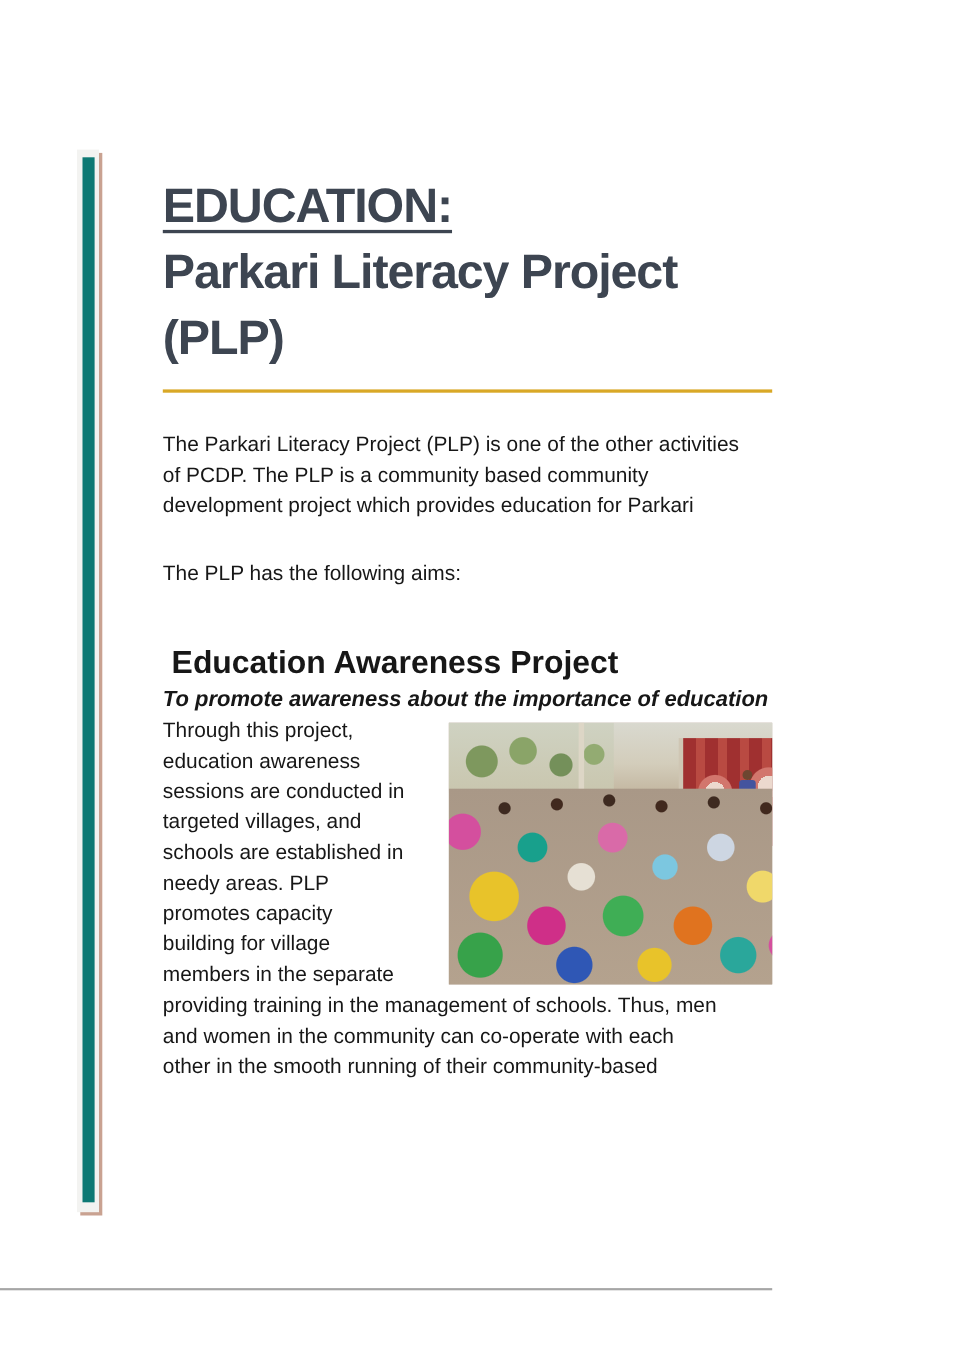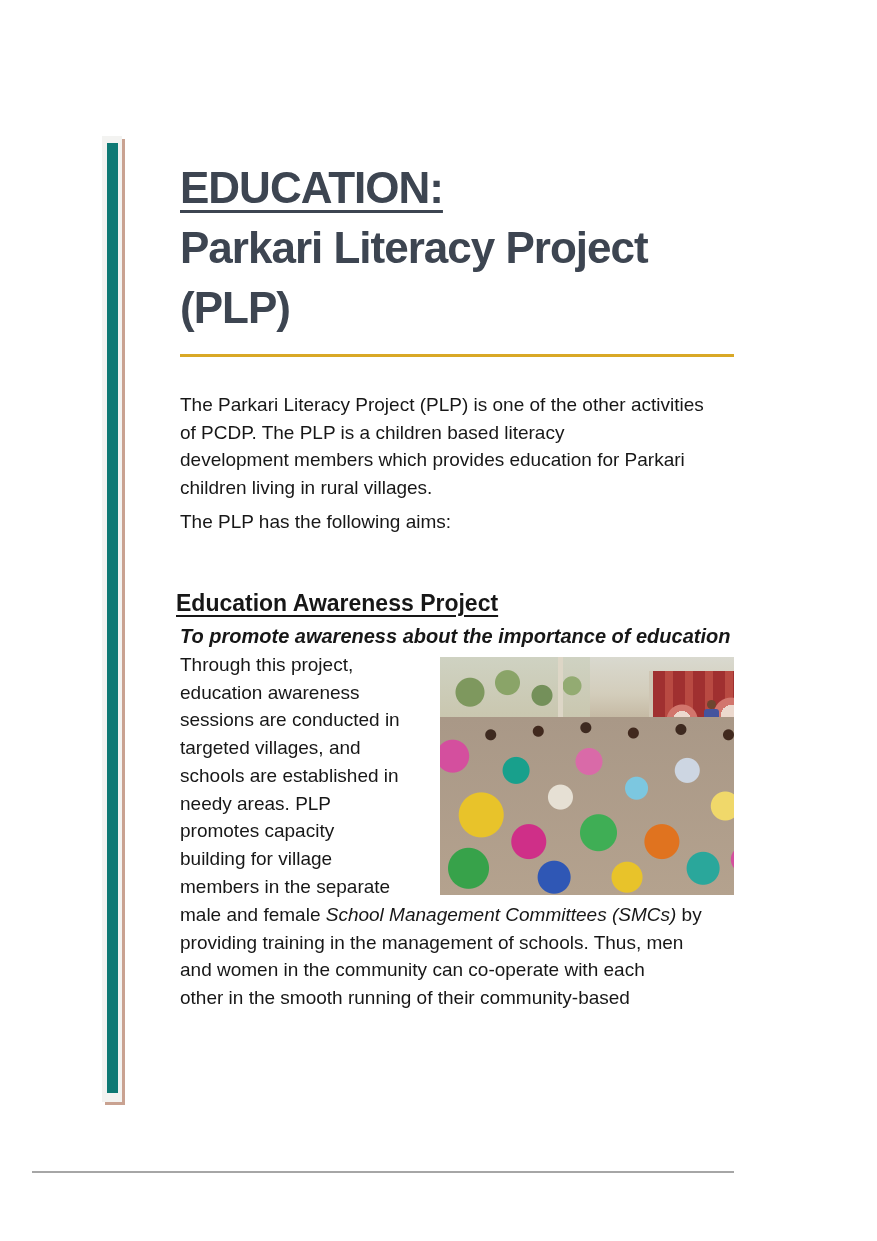--- a/index.html
+++ b/index.html
@@ -14,21 +14,20 @@
   }
   *{margin:0;padding:0;box-sizing:border-box;}
   html,body{background:#ffffff;}
   .page{
     position:relative;
     width:702px;height:1241px;
     background:#ffffff;
     overflow:hidden;
     font-family:"Liberation Sans",sans-serif;
     color:var(--body);
-    margin-left:32px;
   }
   
   .accent-strip{
     position:absolute;left:70px;top:136px;width:20px;height:966px;
     background:var(--strip);
     box-shadow:3px 3px 0 0 var(--tan);
   }
   .accent-bar{
     position:absolute;left:5px;top:7px;width:11px;height:950px;
     background:var(--teal);
@@ -49,23 +48,22 @@
   }
   .intro{
     position:absolute;left:148px;top:391px;width:590px;
     font-size:19px;line-height:27.7px;
   }
   .aims{
     position:absolute;left:148px;top:508px;width:590px;
     font-size:19px;line-height:28px;
   }
   .section-heading{
-    position:absolute;left:144px;top:589px;width:590px;
-    font-size:23px;font-weight:bold;line-height:28px;
-    text-decoration:underline;
+    position:absolute;left:156px;top:589px;width:590px;
+    font-size:29px;font-weight:bold;line-height:28px;
     text-decoration-thickness:2px;
     text-underline-offset:4px;
   }
   .section-sub{
     position:absolute;left:148px;top:623px;width:590px;
     font-size:20px;font-weight:bold;font-style:italic;line-height:26px;
   }
   .wrap-block{
     position:absolute;left:148px;top:651px;width:582px;
     font-size:19px;line-height:27.7px;
@@ -168,23 +166,22 @@
   <h1 class="doc-title">
     <span class="u">EDUCATION:</span><br>
     <span>Parkari Literacy Project</span><br>
     <span>(PLP)</span>
   </h1>
 
   <div class="gold-rule"></div>
 
   <div class="intro">
     <div class="wrap-line">The Parkari Literacy Project (PLP) is one of the other activities</div>
-    <div class="wrap-line">of PCDP. The PLP is a children based literacy</div>
-    <div class="wrap-line">development members which provides education for Parkari</div>
-    <div class="wrap-line">children living in rural villages.</div>
+    <div class="wrap-line">of PCDP. The PLP is a community based community</div>
+    <div class="wrap-line">development project which provides education for Parkari</div>
   </div>
 
   <div class="aims">The PLP has the following aims:</div>
 
   <div class="section-heading">Education Awareness Project</div>
   <div class="section-sub">To promote awareness about the importance of education</div>
 
   <div class="wrap-block">
     <div class="wrap-line">Through this project,</div>
     <div class="wrap-line">education awareness</div>
@@ -202,21 +199,20 @@
     <div class="photo-trees"></div>
     <div class="photo-pole"></div>
     <div class="photo-banner"></div>
     <div class="photo-person">
       <div class="photo-person-head"></div>
     </div>
     <div class="photo-crowd"></div>
   </div>
 
   <div class="tail-block">
-    <div class="wrap-line"><span>male and female </span><span class="italic-seg">School Management Committees (SMCs)</span><span> by</span></div>
     <div class="wrap-line">providing training in the management of schools. Thus, men</div>
     <div class="wrap-line">and women in the community can co-operate with each</div>
     <div class="wrap-line">other in the smooth running of their community-based</div>
   </div>
 
   <div class="footer-line"></div>
   <div class="page-num-tab">
     <span>18</span>
   </div>
 

